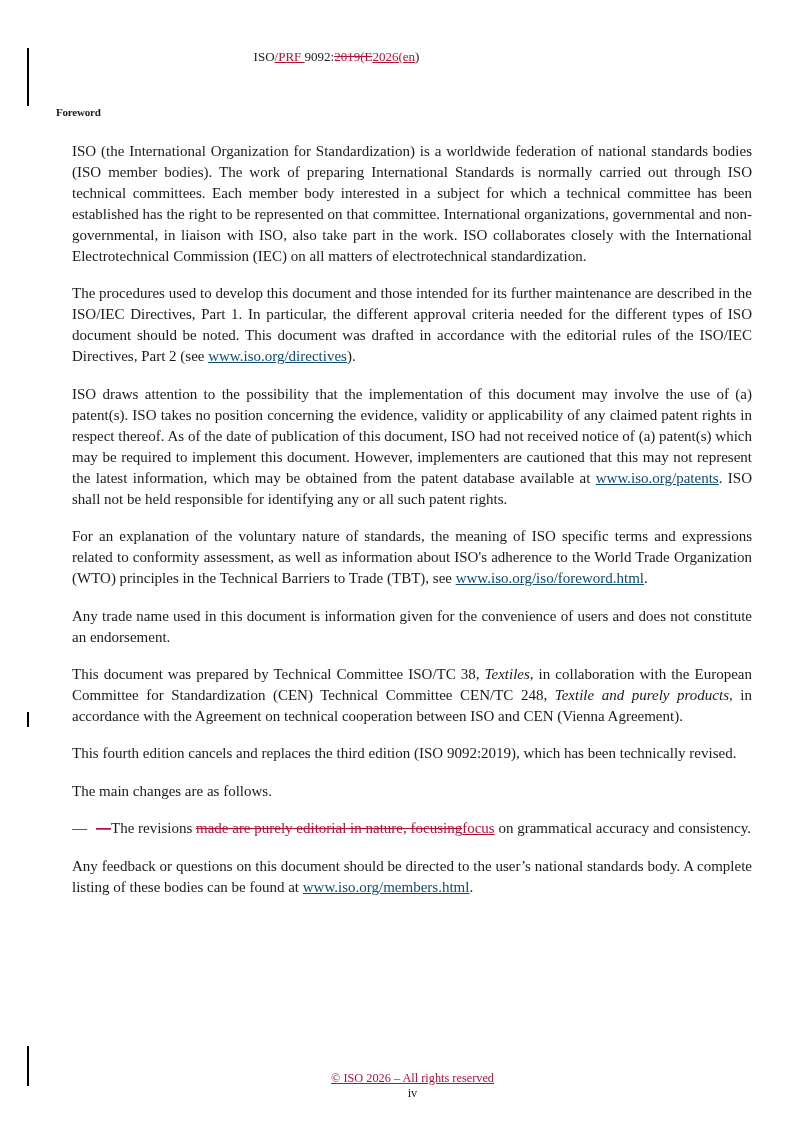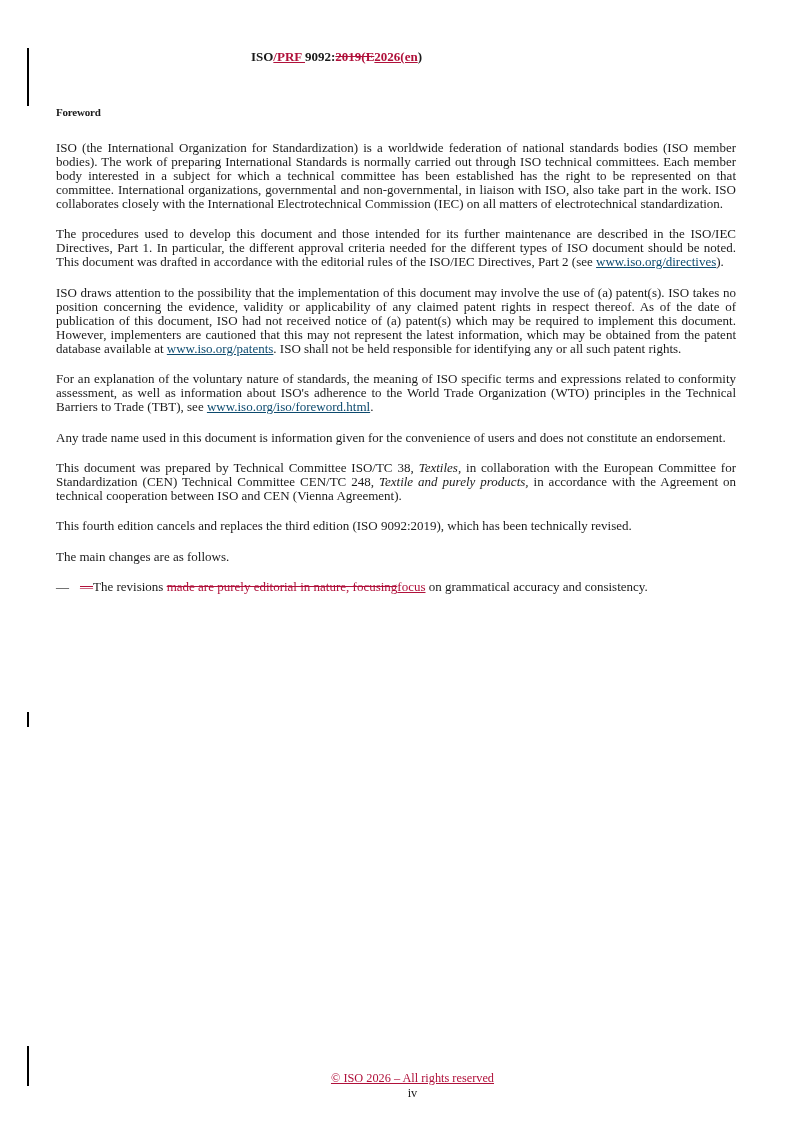--- a/index.html
+++ b/index.html
@@ -1,24 +1,24 @@
 <!DOCTYPE html>
 <html><head>
 <meta charset="utf-8">
 <style>
   html, body { margin:0; padding:0; background:#fff; }
   body { width:793px; height:1122px; position:relative; overflow:hidden;
          font-family:"Liberation Serif","DejaVu Serif",serif; color:#1a1a1a; }
   .changebar { position:absolute; left:27px; width:1.5px; background:#000; }
   .header { position:absolute; top:49px; left:0; width:673px; text-align:center;
-            font-weight:bold; font-size:13px; }
+            font-weight:normal; font-size:13px; }
   .ins { color:#b0103a; text-decoration:underline; }
   .del { color:#b0103a; text-decoration:line-through; }
   .title { position:absolute; left:56px; top:106px; font-size:11px; font-weight:bold; letter-spacing:-0.2px; }
-  .body { position:absolute; left:56px; top:141px; width:680px; font-size:13px; line-height:14px; }
+  .body { position:absolute; left:72px; top:141px; width:680px; font-size:15px; line-height:21px; }
   .body p { margin:0 0 16.4px 0; text-align:justify; }
   .link { color:#0c4a6e; text-decoration:underline; }
   .li { display:flex; }
   .li .dash { width:24px; flex:none; }
   .li .txt { flex:1; text-align:justify; }
   .footer { position:absolute; top:1071px; left:16px; width:793px; text-align:center; font-size:12.3px; line-height:15px; }
   .copy { color:#b0103a; text-decoration:underline; }
 </style>
 </head>
 <body>
@@ -39,18 +39,19 @@
   <p><span>ISO draws attention to the possibility that the implementation of this document may involve the use of (a) patent(s). ISO takes no position concerning the evidence, validity or applicability of any claimed patent rights in respect thereof. As of the date of publication of this document, ISO had not received notice of (a) patent(s) which may be required to implement this document. However, implementers are cautioned that this may not represent the latest information, which may be obtained from the patent database available at </span><span class="link">www.iso.org/patents</span><span>. ISO shall not be held responsible for identifying any or all such patent rights.</span></p>
   <p><span>For an explanation of the voluntary nature of standards, the meaning of ISO specific terms and expressions related to conformity assessment, as well as information about ISO's adherence to the World Trade Organization (WTO) principles in the Technical Barriers to Trade (TBT), see </span><span class="link">www.iso.org/iso/foreword.html</span><span>.</span></p>
   <p>Any trade name used in this document is information given for the convenience of users and does not constitute an endorsement.</p>
   <p><span>This document was prepared by Technical Committee ISO/TC 38, </span><i>Textiles</i><span>, in collaboration with the European Committee for Standardization (CEN) Technical Committee CEN/TC 248, </span><i>Textile and purely products,</i><span> in accordance with the Agreement on technical cooperation between ISO and CEN (Vienna Agreement).</span></p>
   <p>This fourth edition cancels and replaces the third edition (ISO 9092:2019), which has been technically revised.</p>
   <p>The main changes are as follows.</p>
   <p class="li">
     <span class="dash">—</span>
     <span class="txt"><span class="del">—</span><span>The revisions </span><span class="del">made are purely editorial in nature, focusing</span><span class="ins">focus</span><span> on grammatical accuracy and consistency.</span></span>
   </p>
+  <p><span>Any feedback or questions on this document should be directed to the user’s national standards body. A complete listing of these bodies can be found at </span><span class="link">www.iso.org/members.html</span><span>.</span></p>
 </div>
 
 <div class="footer">
   <div class="copy" style="display:inline-block;">© ISO 2026 – All rights reserved</div>
   <div>iv</div>
 </div>
 
 </body></html>

